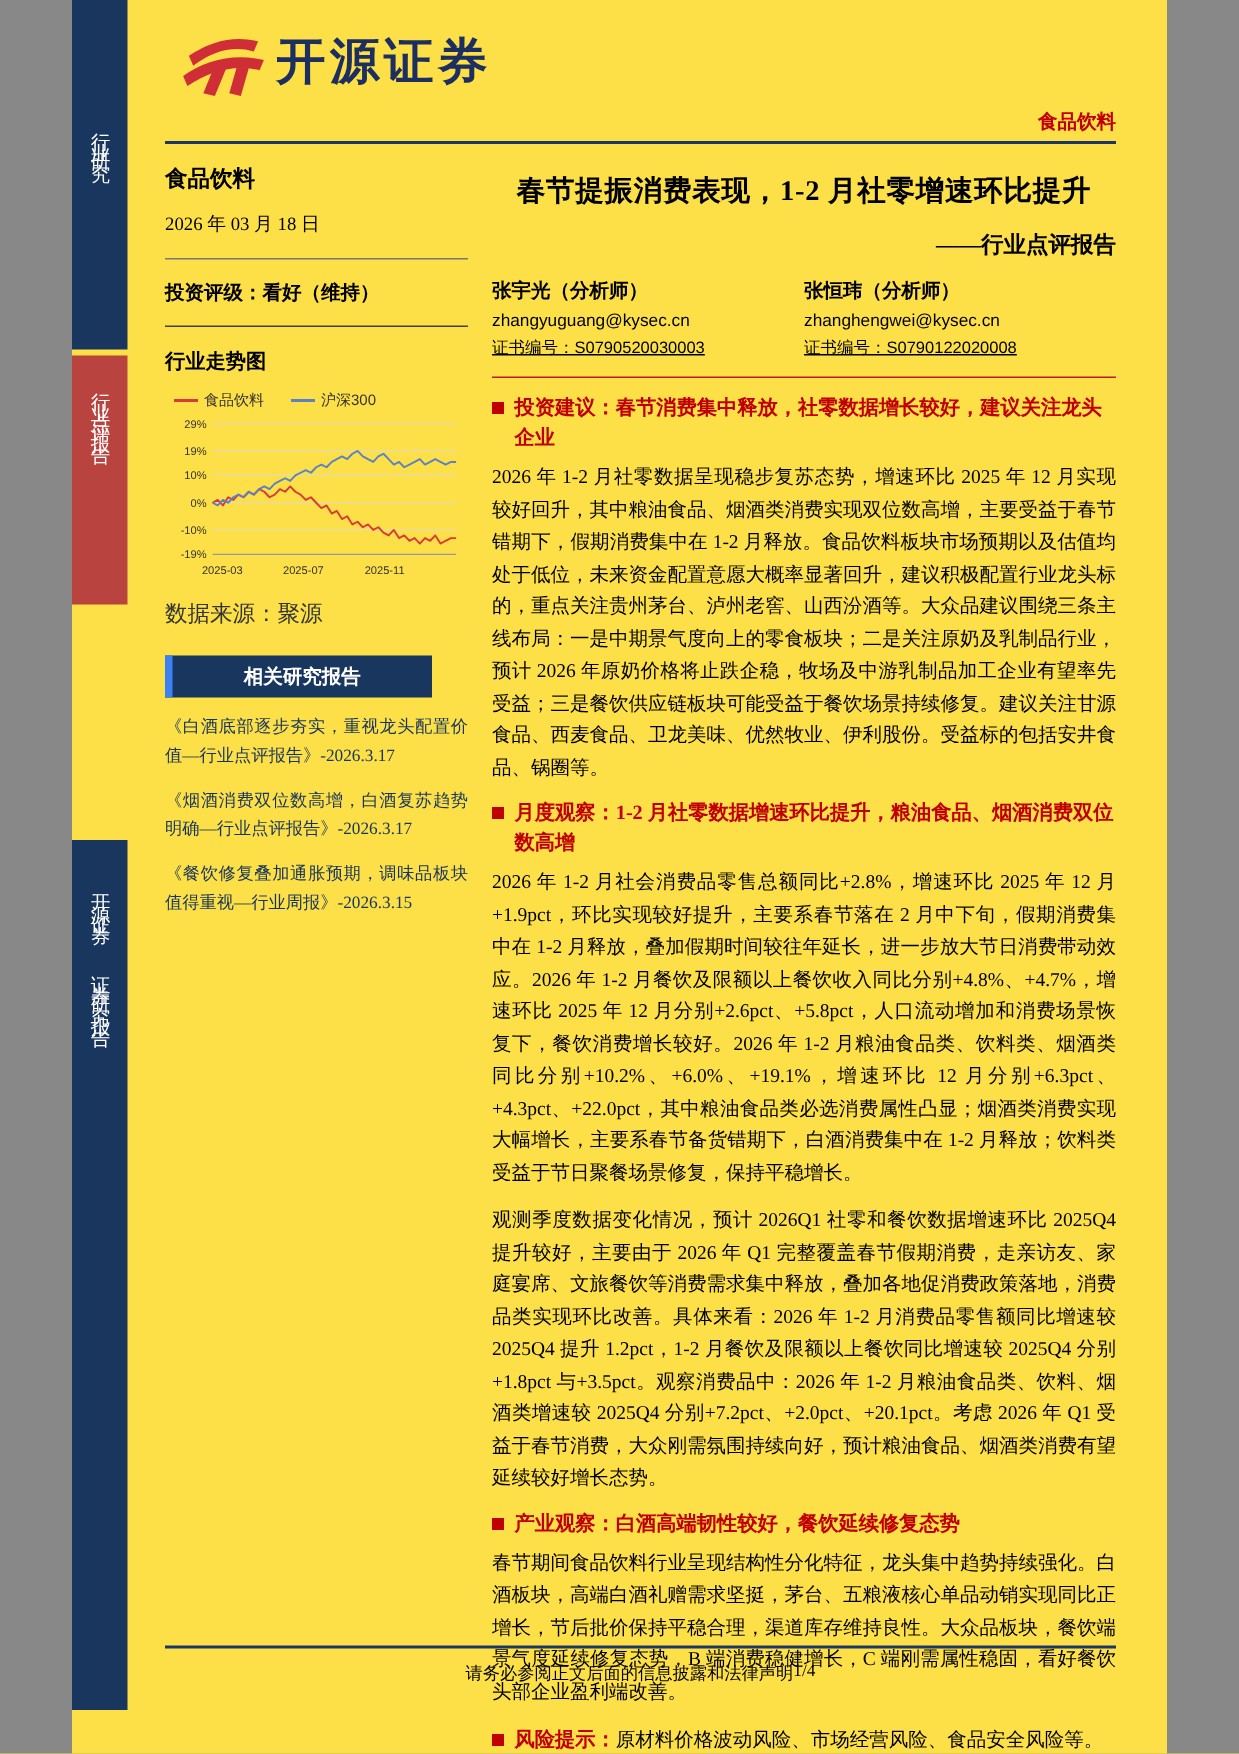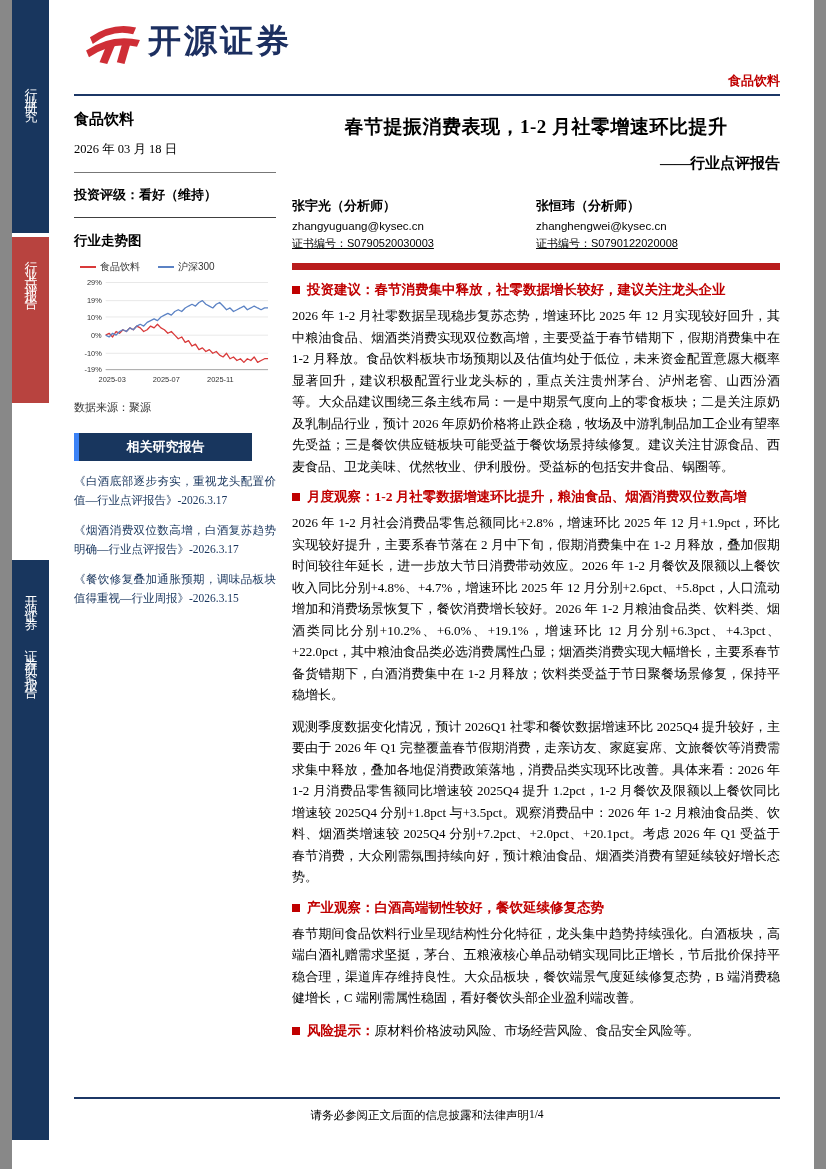--- a/index.html
+++ b/index.html
@@ -1,17 +1,17 @@
 <!DOCTYPE html>
 <html><head>
 <meta charset="utf-8">
 <style>
   * { margin:0; padding:0; box-sizing:border-box; }
   body { background:#888; font-family:"Liberation Serif","DejaVu Serif",serif; }
-  .page { position:relative; width:802px; height:1169px; background:#ffffff; margin:0 auto; overflow:hidden; }
+  .page { position:relative; width:730px; height:1169px; background:#fde047; margin:0 auto; overflow:hidden; }
 
   
   .strip { position:absolute; left:0; width:37px; display:flex; justify-content:center; }
   .strip-blue-top { top:0; height:233px; background:#18365e; }
   .strip-red { top:237px; height:166px; background:#b8433f; }
   .strip-blue-bottom { top:560px; height:580px; background:#18365e; }
   .vtext { writing-mode:vertical-rl; text-orientation:upright; color:#fff; font-size:13px; letter-spacing:7px; font-family:"Liberation Sans",sans-serif; }
   .strip-blue-top .vtext { padding-top:78px; }
   .strip-red .vtext { padding-top:14px; }
   .strip-blue-bottom .vtext { padding-top:26px; }
@@ -34,28 +34,28 @@
 
   
   .industry { font-size:15px; font-weight:bold; padding:14px 0 12px; }
   .date { font-size:12.5px; padding-bottom:14px; border-bottom:1px solid #777; }
   .rating { font-size:13px; font-weight:bold; padding:13px 0; border-bottom:1px solid #404040; }
   .chart-title { font-size:13.5px; font-weight:bold; padding:14px 0 8px; }
   .legend { display:flex; gap:18px; font-size:10px; color:#333; margin:2px 0 2px 6px; font-family:"Liberation Sans",sans-serif; }
   .legend-item { display:flex; align-items:center; gap:4px; }
   .legend-swatch { display:inline-block; width:16px; height:2px; }
   .chart-wrap svg { display:block; }
-  .source { font-size:11px; color:#333; margin-top:12px; }
+  .source { font-size:15px; color:#333; margin-top:12px; }
   .related-box { margin-top:18px; width:178px; background:#18365e; color:#fff; font-weight:bold; font-size:13px; text-align:center; padding:5px 0; border-left:5px solid #3b82f6; font-family:"Liberation Sans",sans-serif; }
   .report-item { color:#17345c; font-size:11.5px; line-height:19px; margin-top:11px; text-align:justify; }
 
   
   .main-title { font-size:19px; font-weight:bold; text-align:center; padding:18px 0 6px; letter-spacing:0.5px; }
   .subtitle { text-align:right; font-weight:bold; font-size:15px; padding:8px 0 12px; }
-  .analysts { display:flex; padding-bottom:12px; border-bottom:7px solid #b91c1c;margin-top:12px; }
+  .analysts { display:flex; padding-bottom:12px; border-bottom:1px solid #b91c1c; }
   .analyst { width:50%; }
   .analyst .name { font-size:13px; font-weight:bold; }
   .analyst .email { font-size:11.5px; padding:5px 0 4px; font-family:"Liberation Sans",sans-serif; }
   .analyst .cert { font-size:11px; font-family:"Liberation Sans",sans-serif;text-decoration:underline; }
 
   .section { margin-top:10px; }
   .sec-head { display:flex; align-items:flex-start; color:#c00000; font-weight:bold; font-size:13.5px; line-height:20px; margin:8px 0 5px; }
   .bullet { flex-shrink:0; width:8px; height:8px; background:#c00000; margin:6px 7px 0 0; }
   .sec-body { font-size:13px; line-height:21.5px; text-align:justify; color:#000; }
   .risk-line { display:flex; align-items:flex-start; font-size:13.5px; line-height:20px; margin-top:12px; }

